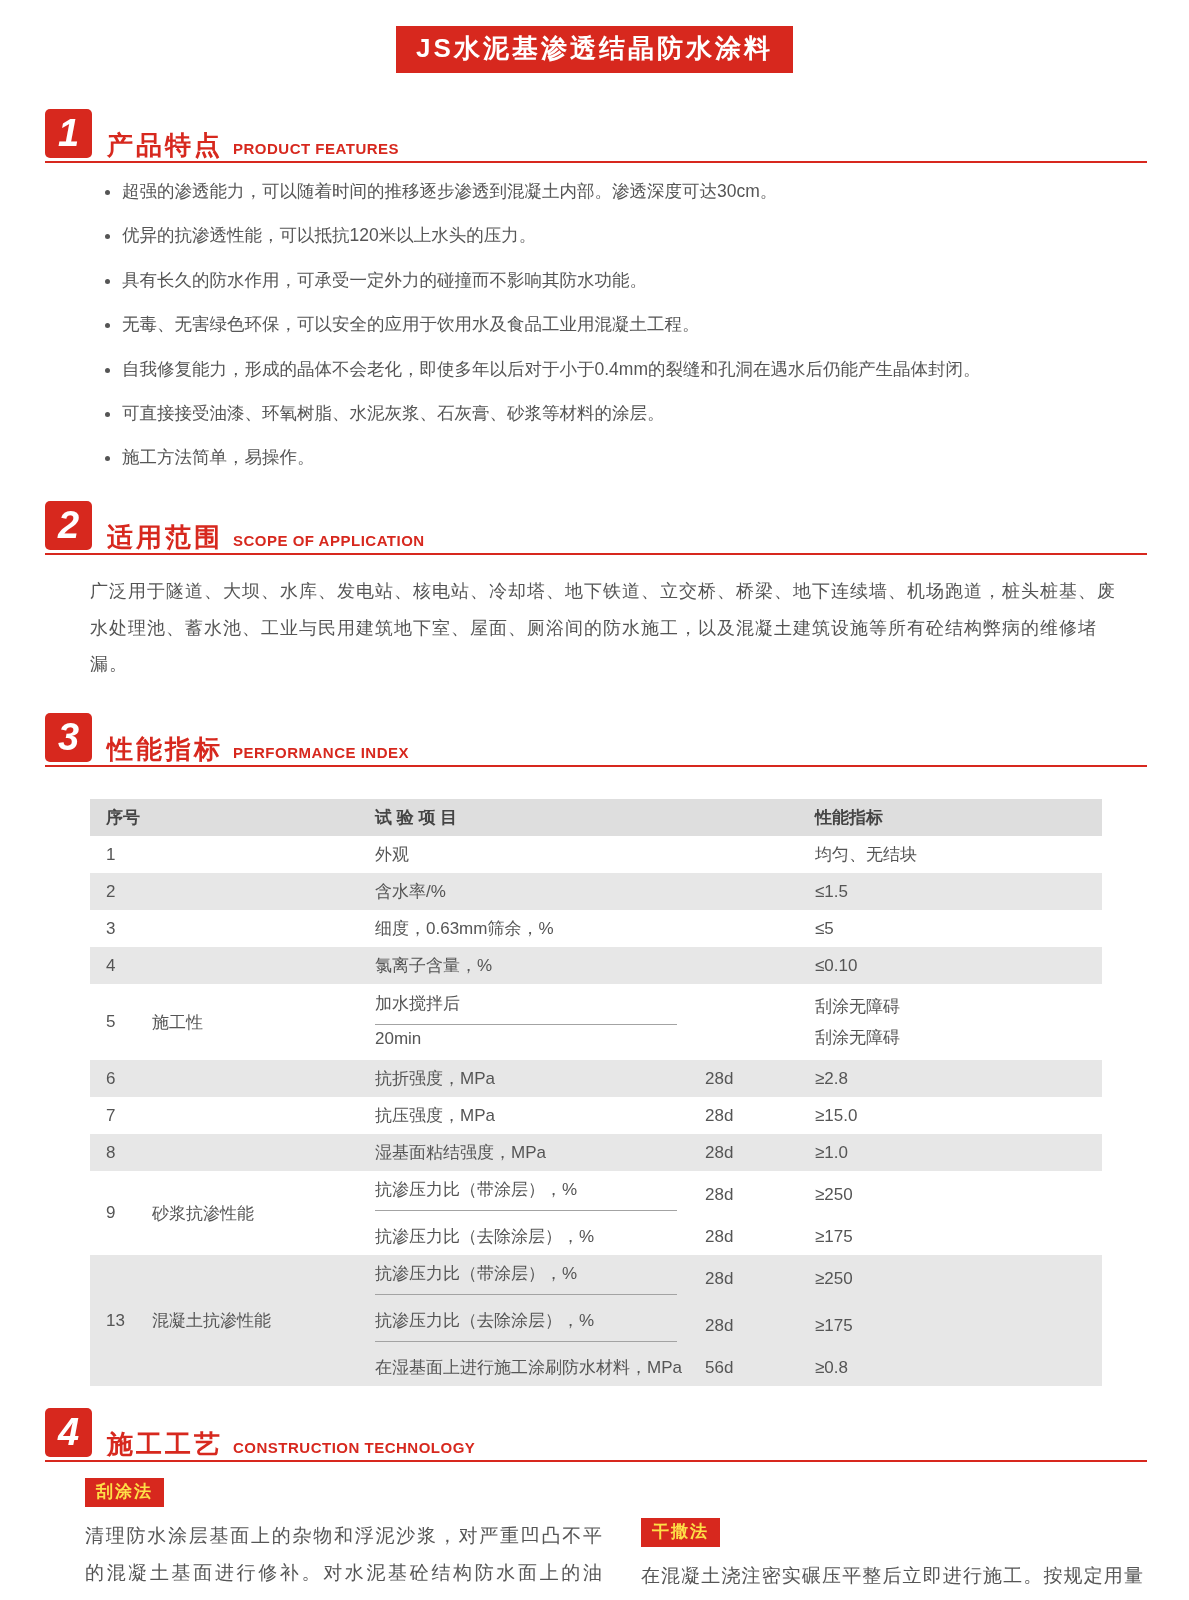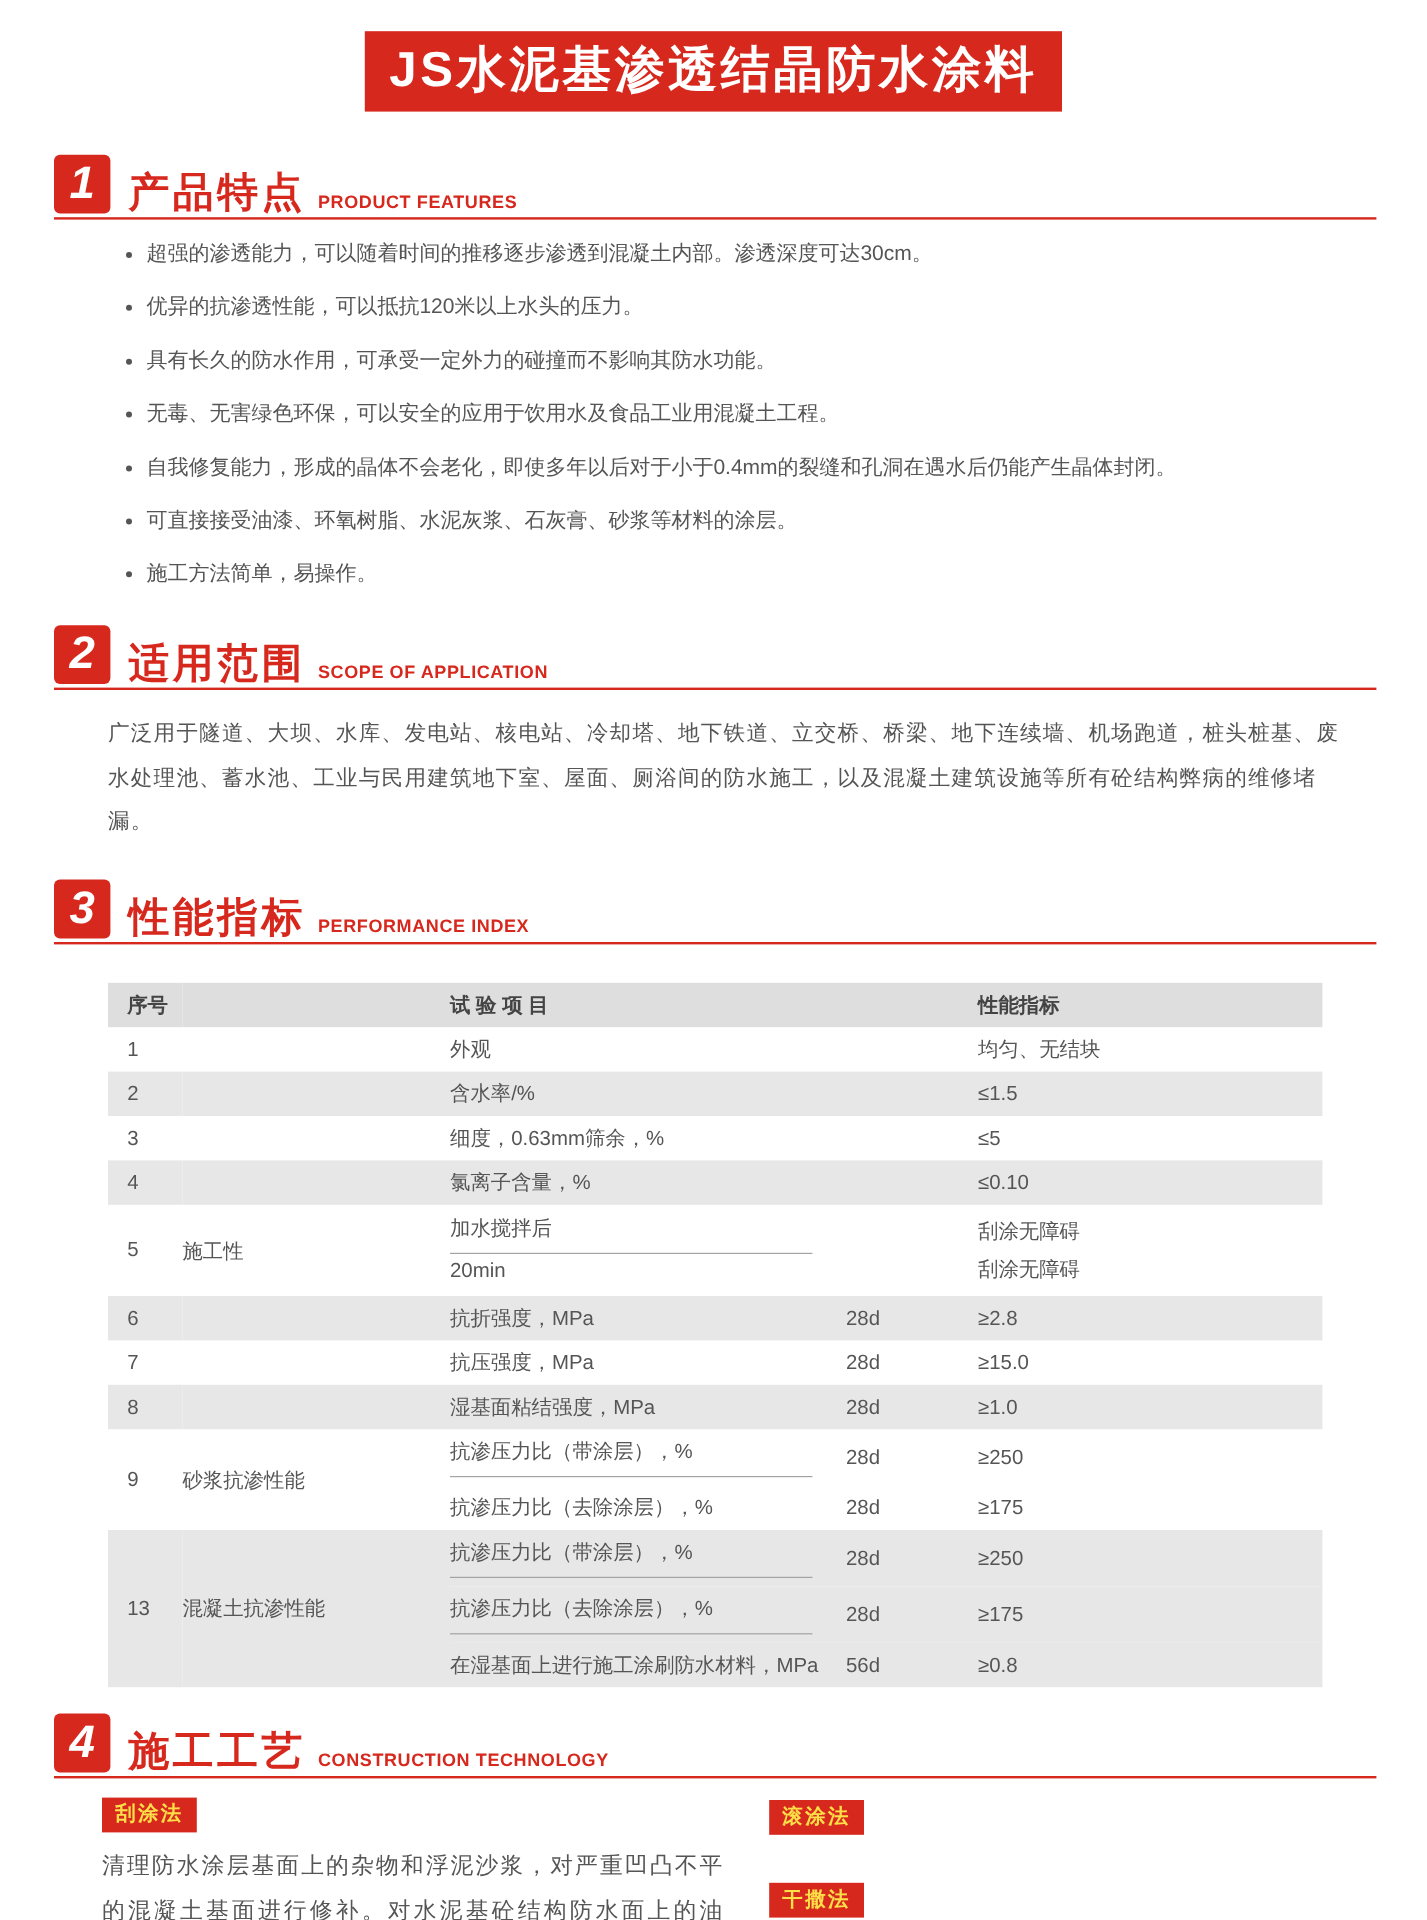--- a/index.html
+++ b/index.html
@@ -1,26 +1,26 @@
 <!DOCTYPE html>
 <html><head>
 <meta charset="utf-8">
 <style>
   * { margin:0; padding:0; box-sizing:border-box; }
   body { background:#ffffff; font-family:"Liberation Sans","DejaVu Sans",sans-serif; }
   .page { width:1189px; height:1600px; background:#ffffff; overflow:hidden; color:#4c4c4c; position:relative; }
 
   
   .titlebar-wrap { display:flex; justify-content:center; padding-top:26px; }
-  .titlebar { background:#d7281e; color:#ffffff; font-weight:bold; font-size:41px; letter-spacing:3px; padding:5px 20px 7px 20px; }
+  .titlebar { background:#d7281e; color:#ffffff; font-weight:bold; font-size:26px; letter-spacing:3px; padding:5px 20px 7px 20px; }
 
   
   .sec-header { display:flex; align-items:flex-end; margin:0 42px 0 45px; border-bottom:2px solid #d7281e; padding-bottom:3px; }
   .num-box { background:#d7281e; color:#ffffff; width:47px; height:49px; font-size:38px; font-weight:bold; font-style:italic; display:flex; align-items:center; justify-content:center; border-radius:5px; flex:0 0 auto; }
-  .sec-title { color:#d7281e; font-size:34px; font-weight:bold; letter-spacing:3px; margin-left:15px; line-height:1; }
+  .sec-title { color:#d7281e; font-size:26px; font-weight:bold; letter-spacing:3px; margin-left:15px; line-height:1; }
   .sec-sub { color:#d7281e; font-size:15px; font-weight:bold; letter-spacing:0.5px; margin-left:10px; margin-bottom:2px; line-height:1; }
 
   
   .features { margin:16px 45px 0 122px; }
   .features li { list-style:disc; font-size:17.5px; color:#555555; margin:0 0 19px 0; line-height:1.45; }
 
   
   .scope-text { margin:18px 60px 0 90px; font-size:18px; color:#555555; line-height:2.05; letter-spacing:1px; }
 
   
@@ -207,23 +207,20 @@
     <div class="sec-title">施工工艺</div>
     <div class="sec-sub">CONSTRUCTION TECHNOLOGY</div>
   </div>
 
   <div class="construction">
     <div class="col-left">
       <span class="chip">刮涂法</span>
       <p class="method-text">清理防水涂层基面上的杂物和浮泥沙浆，对严重凹凸不平的混凝土基面进行修补。对水泥基砼结构防水面上的油污、杂物铲除清理，在湿基面上进行施工涂刷防水材料。如果发现基面有严重渗漏处，应先采用堵漏材料施工，再使用本材料，才能确保工程质量。水灰比为0.3-0.4:1，用量在1.4-1.7kg/m2，厚度为1.0mm(±0.05mm)为标准。</p>
     </div>
     <div class="col-right">
-      <div class="roll-chip-wrap">
-        <span class="chip">滚涂法</span>
-      </div>
       <div class="dry-chip-wrap">
         <span class="chip">干撒法</span>
       </div>
       <p class="method-text">在混凝土浇注密实碾压平整后立即进行施工。按规定用量均匀地撒在混凝土表面，及时压实抹光。终凝后检查是否有不良施工处并及时修补；在暴晒情况下，应洒水保养。</p>
     </div>
   </div>
 
 </div>
 
 </body></html>

